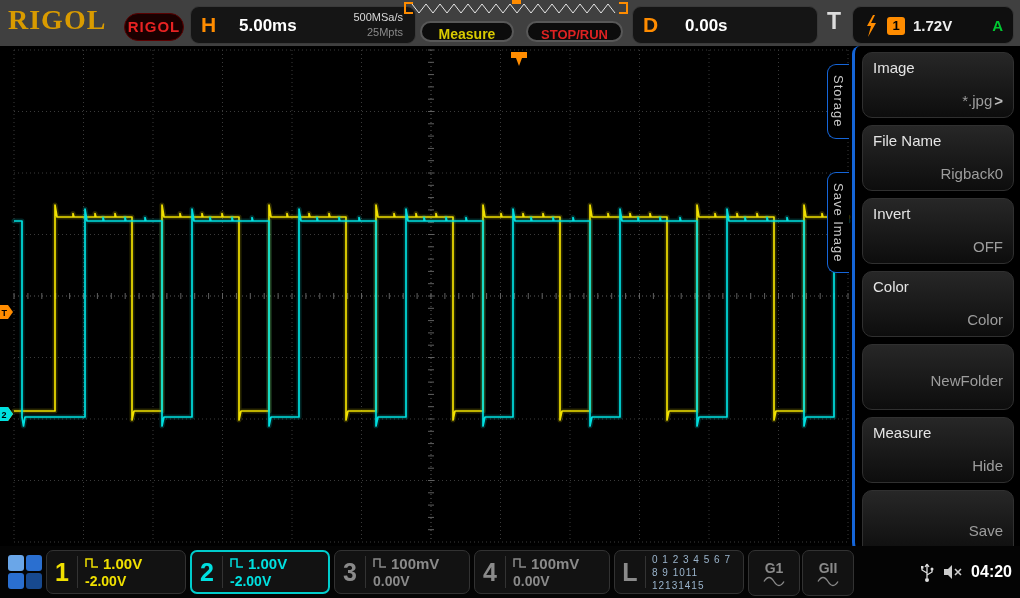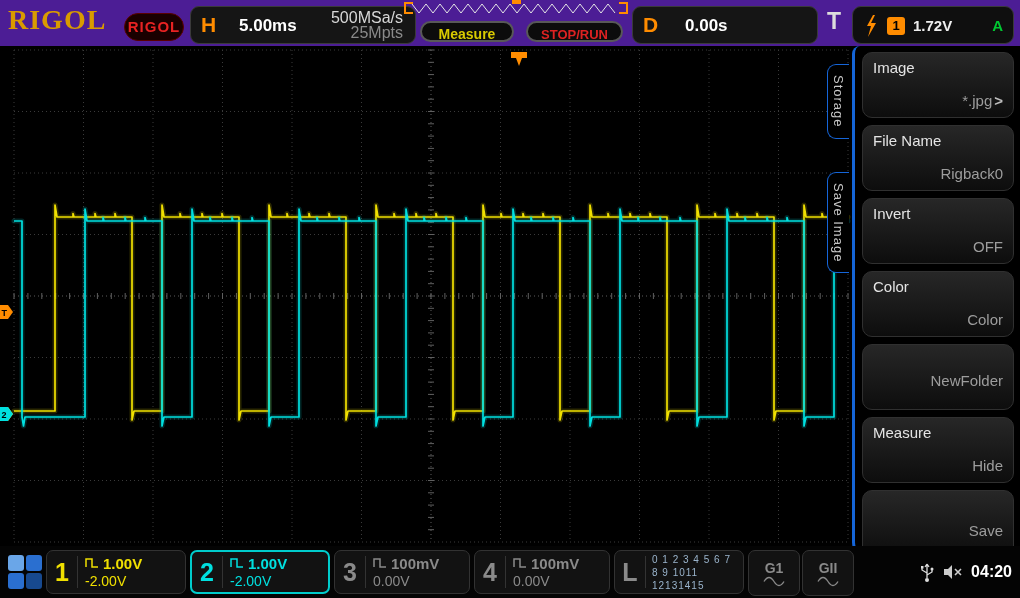--- a/index.html
+++ b/index.html
@@ -1,33 +1,33 @@
 <!DOCTYPE html>
 <html><head>
 <meta charset="utf-8">
 <style>
   html,body{margin:0;padding:0;background:#000;}
   .scope{position:relative;width:1020px;height:598px;background:#000;overflow:hidden;
          font-family:"Liberation Sans",sans-serif;-webkit-font-smoothing:antialiased;}
 
   
-  .topbar{position:absolute;left:0;top:0;width:1020px;height:46px;background:#4c1d95;}
+  .topbar{position:absolute;left:0;top:0;width:1020px;height:46px;background:#404040;}
   .logo{position:absolute;left:8px;top:4px;font-family:"Liberation Serif",serif;
         font-weight:bold;font-size:28px;color:#d99b00;letter-spacing:1px;}
   .stop-badge{position:absolute;left:124px;top:13px;width:58px;height:26px;border-radius:14px;
         background:#1a0000;border:1px solid #5a0000;color:#e82222;
         font-weight:bold;font-size:15px;line-height:26px;text-align:center;letter-spacing:1px;}
   .infobox{position:absolute;top:6px;height:38px;background:#151515;border:1px solid #3a3a3a;border-radius:9px;box-sizing:border-box;}
   .hbox{left:190px;width:226px;}
   .dbox{left:632px;width:186px;}
   .tbox{left:852px;width:162px;background:#0f0f0f;}
   .ltr-orange{position:absolute;left:10px;top:6px;font-size:21px;font-weight:bold;color:#ff8c00;}
   .h-time{position:absolute;left:48px;top:9px;font-size:17px;font-weight:bold;color:#fff;}
   .h-rates{position:absolute;right:12px;top:3px;text-align:right;}
-  .h-rates span{display:block;font-size:16px;line-height:15px;margin-left:28px;}
+  .h-rates span{display:block;font-size:11px;line-height:15px;margin-left:28px;}
   .h-rates .sr{color:#d8d8d8;}
   .h-rates .md{color:#8a8a8a;}
   .d-value{position:absolute;left:52px;top:9px;font-size:17px;font-weight:bold;color:#fff;}
   .membar{position:absolute;left:402px;top:0;width:228px;height:16px;}
   .pillbtn{position:absolute;top:21px;height:21px;border-radius:13px;background:#0c0c0c;
         border:2px solid #585858;font-weight:bold;text-align:center;cursor:pointer;box-sizing:border-box;}
   .btn-measure{left:420px;width:94px;color:#d8ca00;font-size:14px;line-height:21px;}
   .btn-stoprun{left:526px;width:97px;color:#dd2222;font-size:13px;line-height:21px;}
   .t-label{position:absolute;left:827px;top:8px;font-size:23px;font-weight:bold;color:#ddd;}
   .bolt{position:absolute;left:10px;top:7px;}
@@ -62,21 +62,21 @@
   .appgrid{position:absolute;left:8px;top:9px;width:34px;height:34px;display:grid;
         grid-template-columns:16px 16px;grid-template-rows:16px 16px;gap:2px;cursor:pointer;}
   .appgrid .sq{border-radius:3px;}
   .sq1{background:#6aa6e8;} .sq2{background:#2a6fd0;} .sq3{background:#2a6fd0;} .sq4{background:#17498f;}
   .chbox{position:absolute;top:4px;height:44px;background:#121212;border:1px solid #323232;
         border-radius:7px;display:flex;align-items:center;box-sizing:border-box;cursor:pointer;}
   .chbox .num{width:30px;text-align:center;font-size:25px;font-weight:bold;}
   .chbox .sep{width:1px;height:32px;background:#333;}
   .chbox .vals{flex:1;padding:1px 4px 1px 7px;}
   .row1{display:flex;align-items:center;gap:4px;font-weight:bold;font-size:15px;}
-  .row2{font-size:14px;font-weight:normal;text-align:left;padding-right:12px;}
+  .row2{font-size:14px;font-weight:bold;text-align:left;padding-right:12px;}
   .c-y{color:#f0e000;} .c-c{color:#00e0e0;} .c-g{color:#8a8a8a;}
   .ch1{left:46px;width:140px;} .ch2{left:190px;width:140px;border:2px solid #00cccc;}
   .ch3{left:334px;width:136px;} .ch4{left:474px;width:136px;}
   .lbox{left:614px;width:130px;}
   .lbox .digits{flex:1;padding-left:6px;color:#9ab4cc;font-size:10px;line-height:13px;letter-spacing:1px;}
   .gbox{position:absolute;top:4px;width:50px;height:44px;background:#121212;border:1px solid #323232;
         border-radius:7px;display:flex;flex-direction:column;align-items:center;justify-content:center;
         color:#8a8a8a;font-weight:bold;font-size:14px;cursor:pointer;}
   .g1{left:748px;} .g2{left:802px;}
   .statusicons{position:absolute;right:8px;top:0;height:52px;display:flex;align-items:center;gap:8px;}

